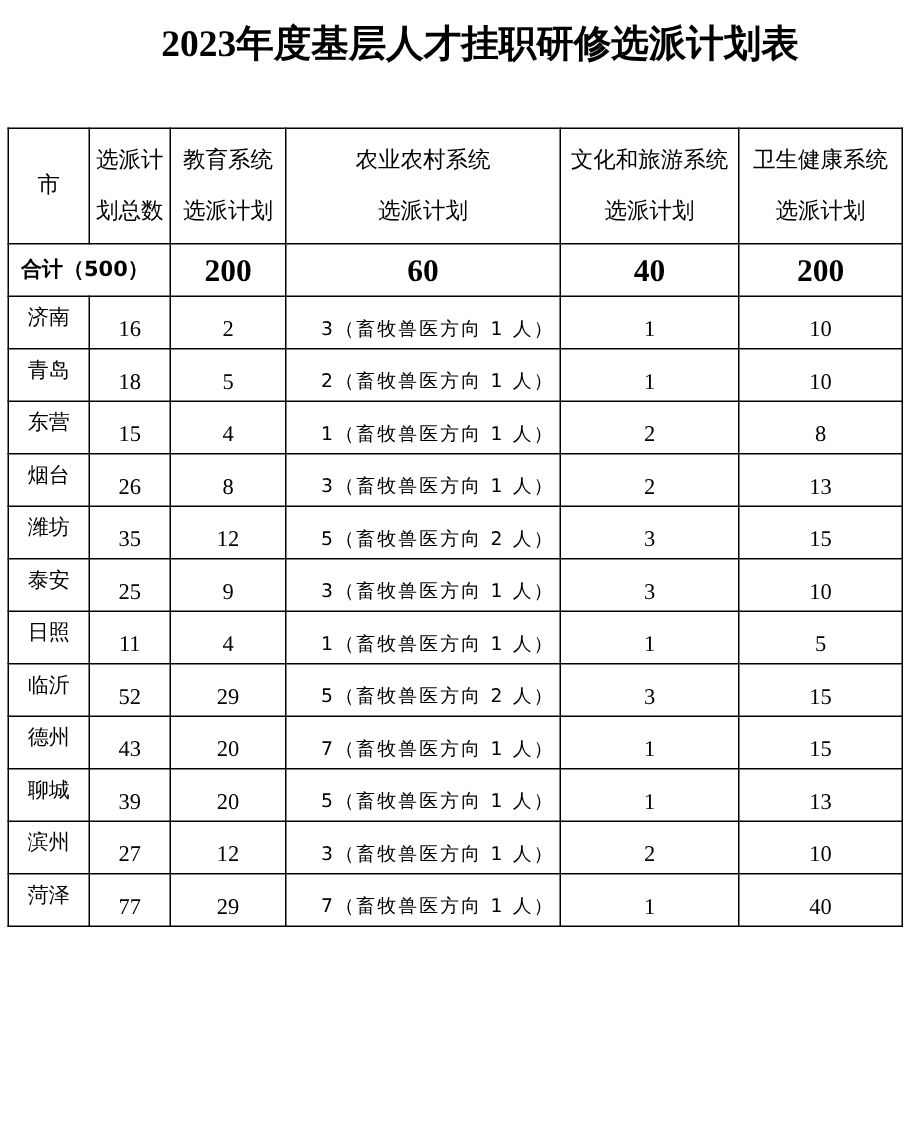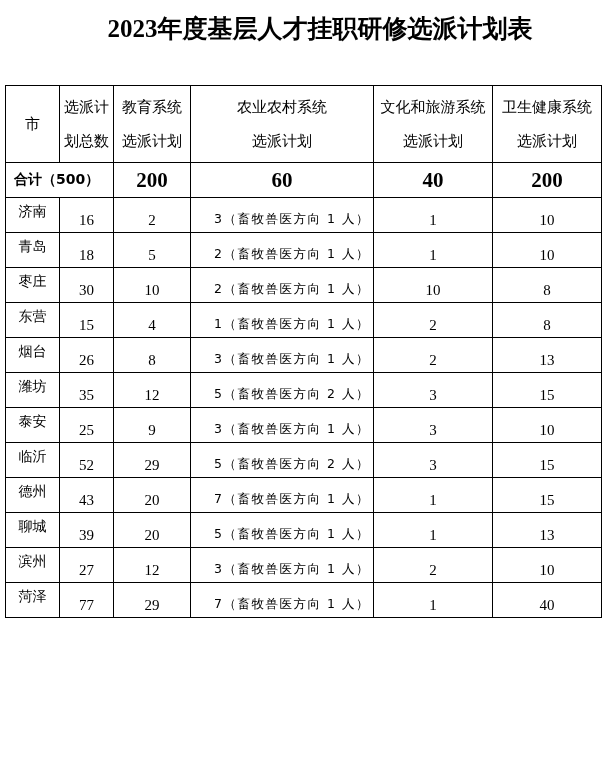--- a/index.html
+++ b/index.html
@@ -82,28 +82,20 @@
       </tr>
       <tr class="row">
         <td class="city">青岛</td>
         <td class="num">18</td>
         <td class="num">5</td>
         <td class="agri">2（畜牧兽医方向 1 人）</td>
         <td class="num">1</td>
         <td class="num">10</td>
       </tr>
       <tr class="row">
-        <td class="city">枣庄</td>
-        <td class="num">30</td>
-        <td class="num">10</td>
-        <td class="agri">2（畜牧兽医方向 1 人）</td>
-        <td class="num">10</td>
-        <td class="num">8</td>
-      </tr>
-      <tr class="row">
         <td class="city">东营</td>
         <td class="num">15</td>
         <td class="num">4</td>
         <td class="agri">1（畜牧兽医方向 1 人）</td>
         <td class="num">2</td>
         <td class="num">8</td>
       </tr>
       <tr class="row">
         <td class="city">烟台</td>
         <td class="num">26</td>
@@ -120,20 +112,28 @@
         <td class="num">3</td>
         <td class="num">15</td>
       </tr>
       <tr class="row">
         <td class="city">泰安</td>
         <td class="num">25</td>
         <td class="num">9</td>
         <td class="agri">3（畜牧兽医方向 1 人）</td>
         <td class="num">3</td>
         <td class="num">10</td>
+      </tr>
+      <tr class="row">
+        <td class="city">日照</td>
+        <td class="num">11</td>
+        <td class="num">4</td>
+        <td class="agri">1（畜牧兽医方向 1 人）</td>
+        <td class="num">1</td>
+        <td class="num">5</td>
       </tr>
       <tr class="row">
         <td class="city">临沂</td>
         <td class="num">52</td>
         <td class="num">29</td>
         <td class="agri">5（畜牧兽医方向 2 人）</td>
         <td class="num">3</td>
         <td class="num">15</td>
       </tr>
       <tr class="row">

